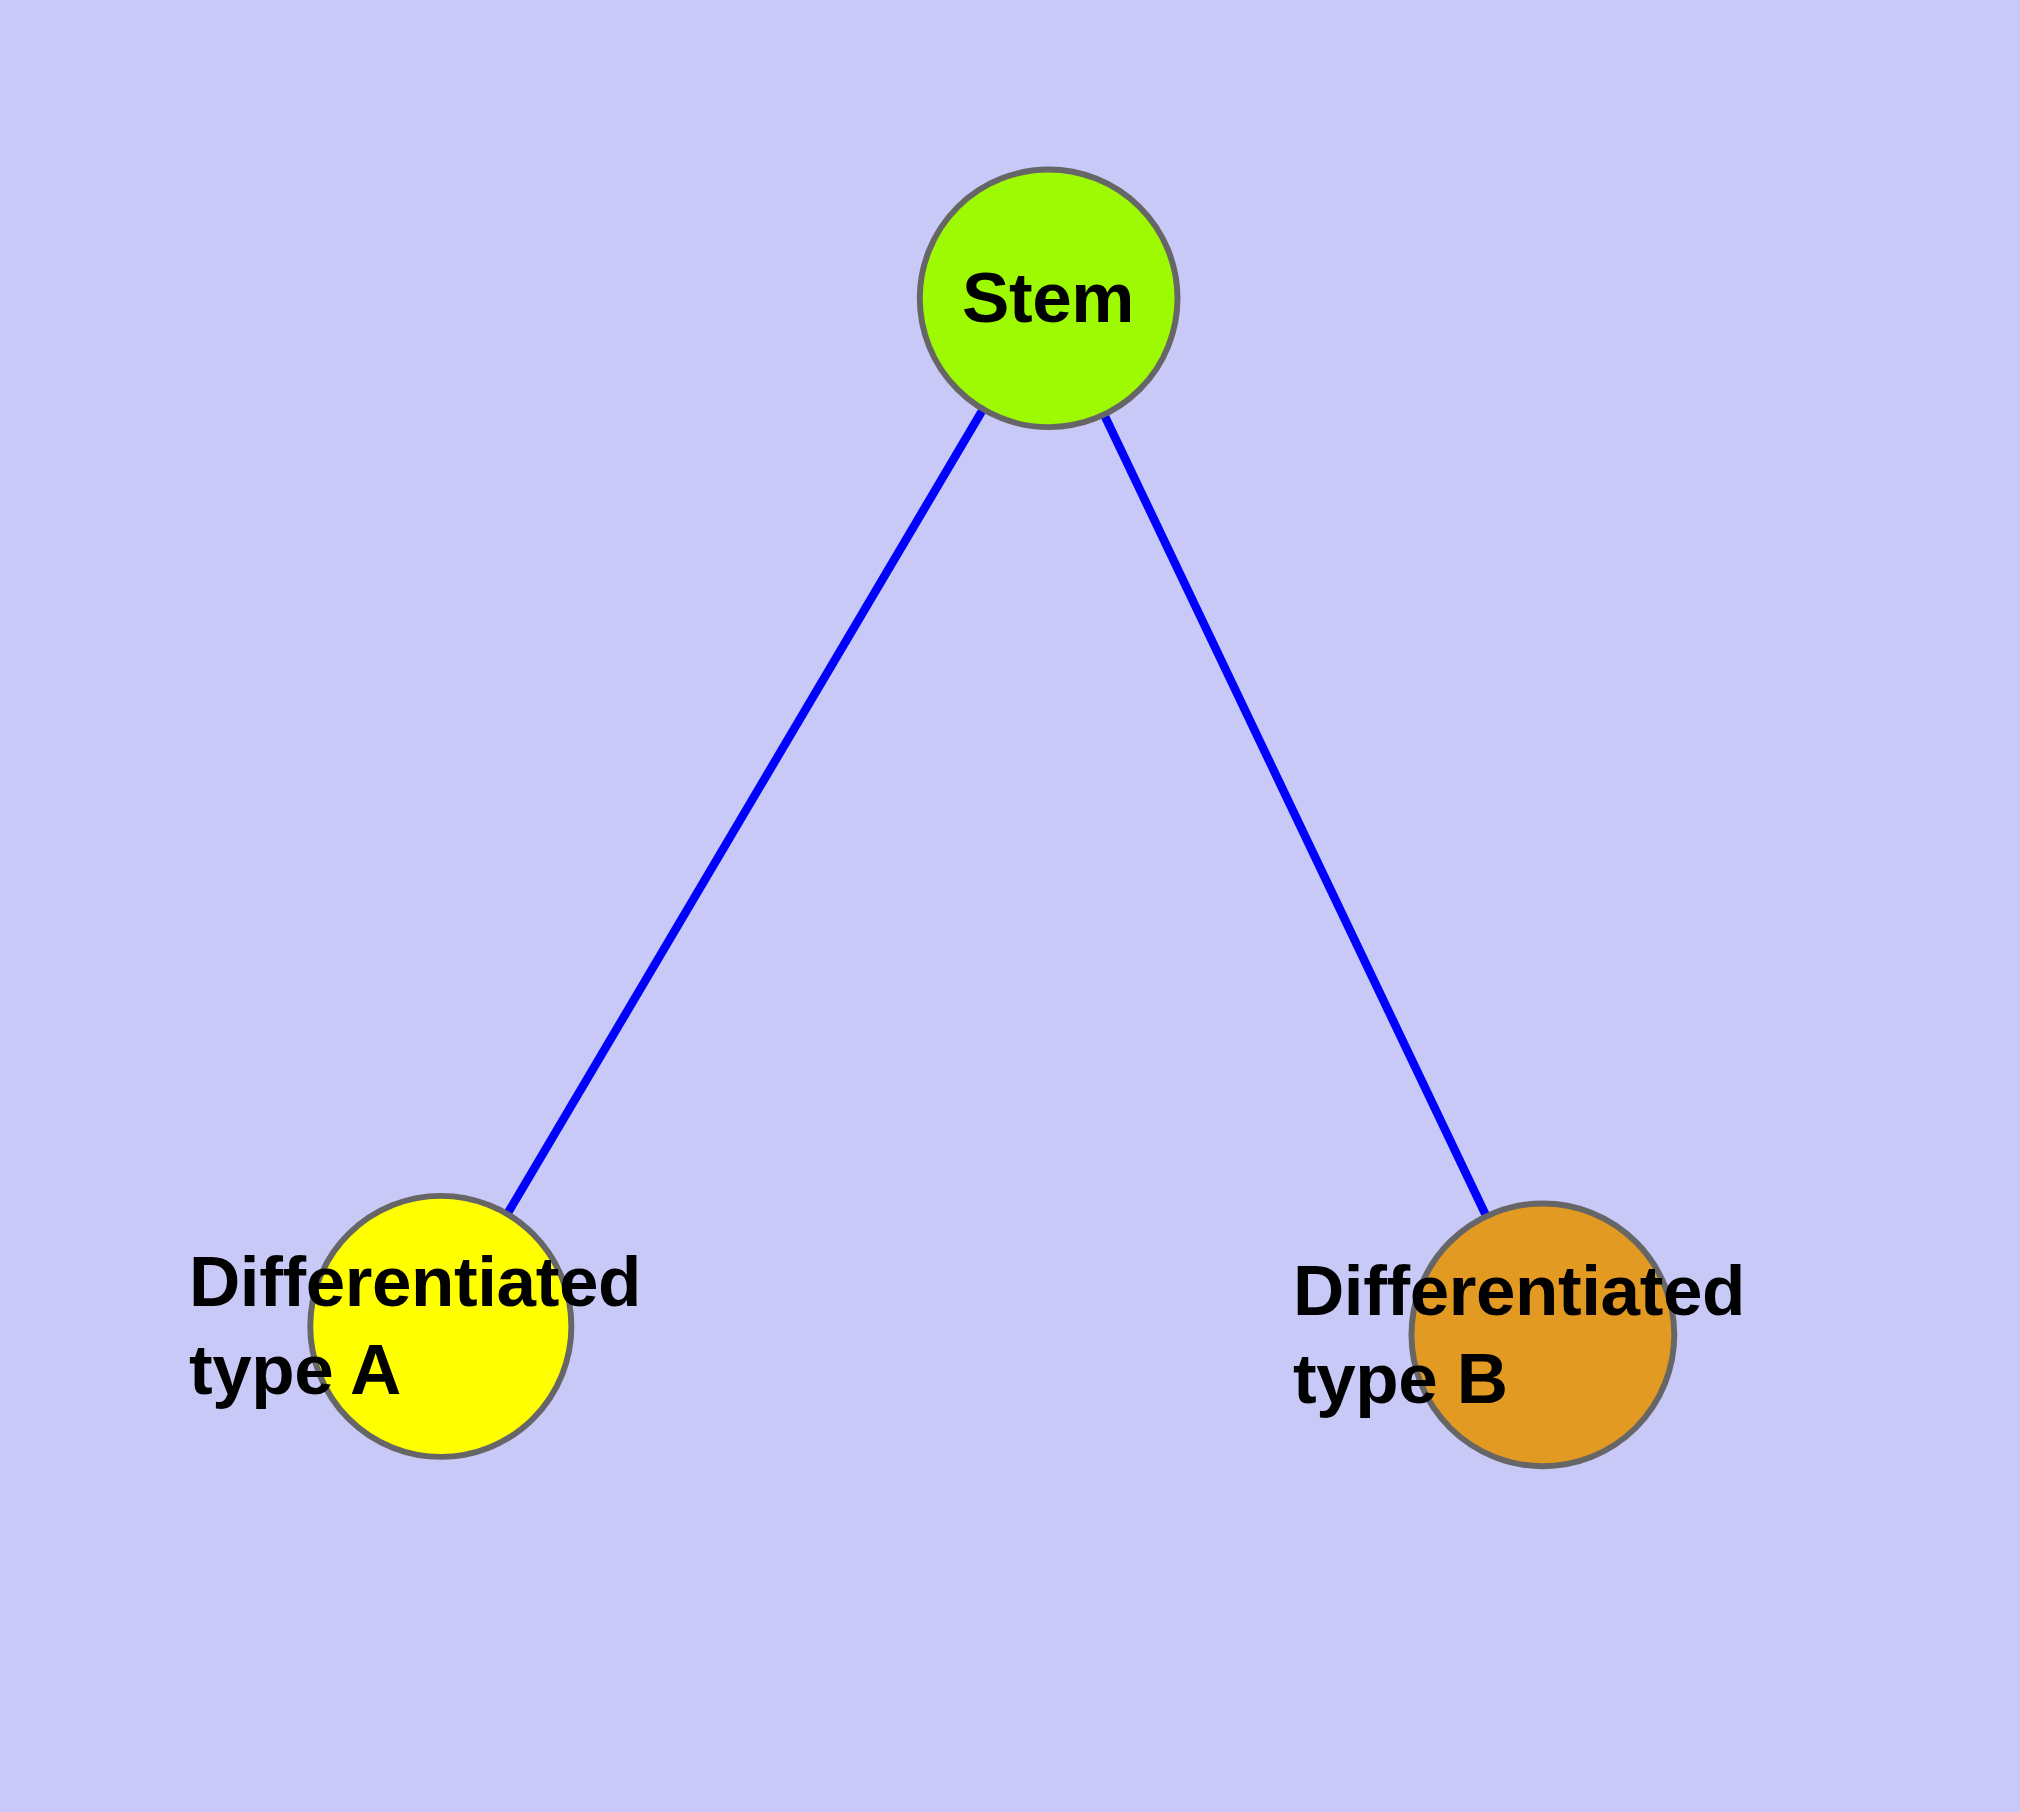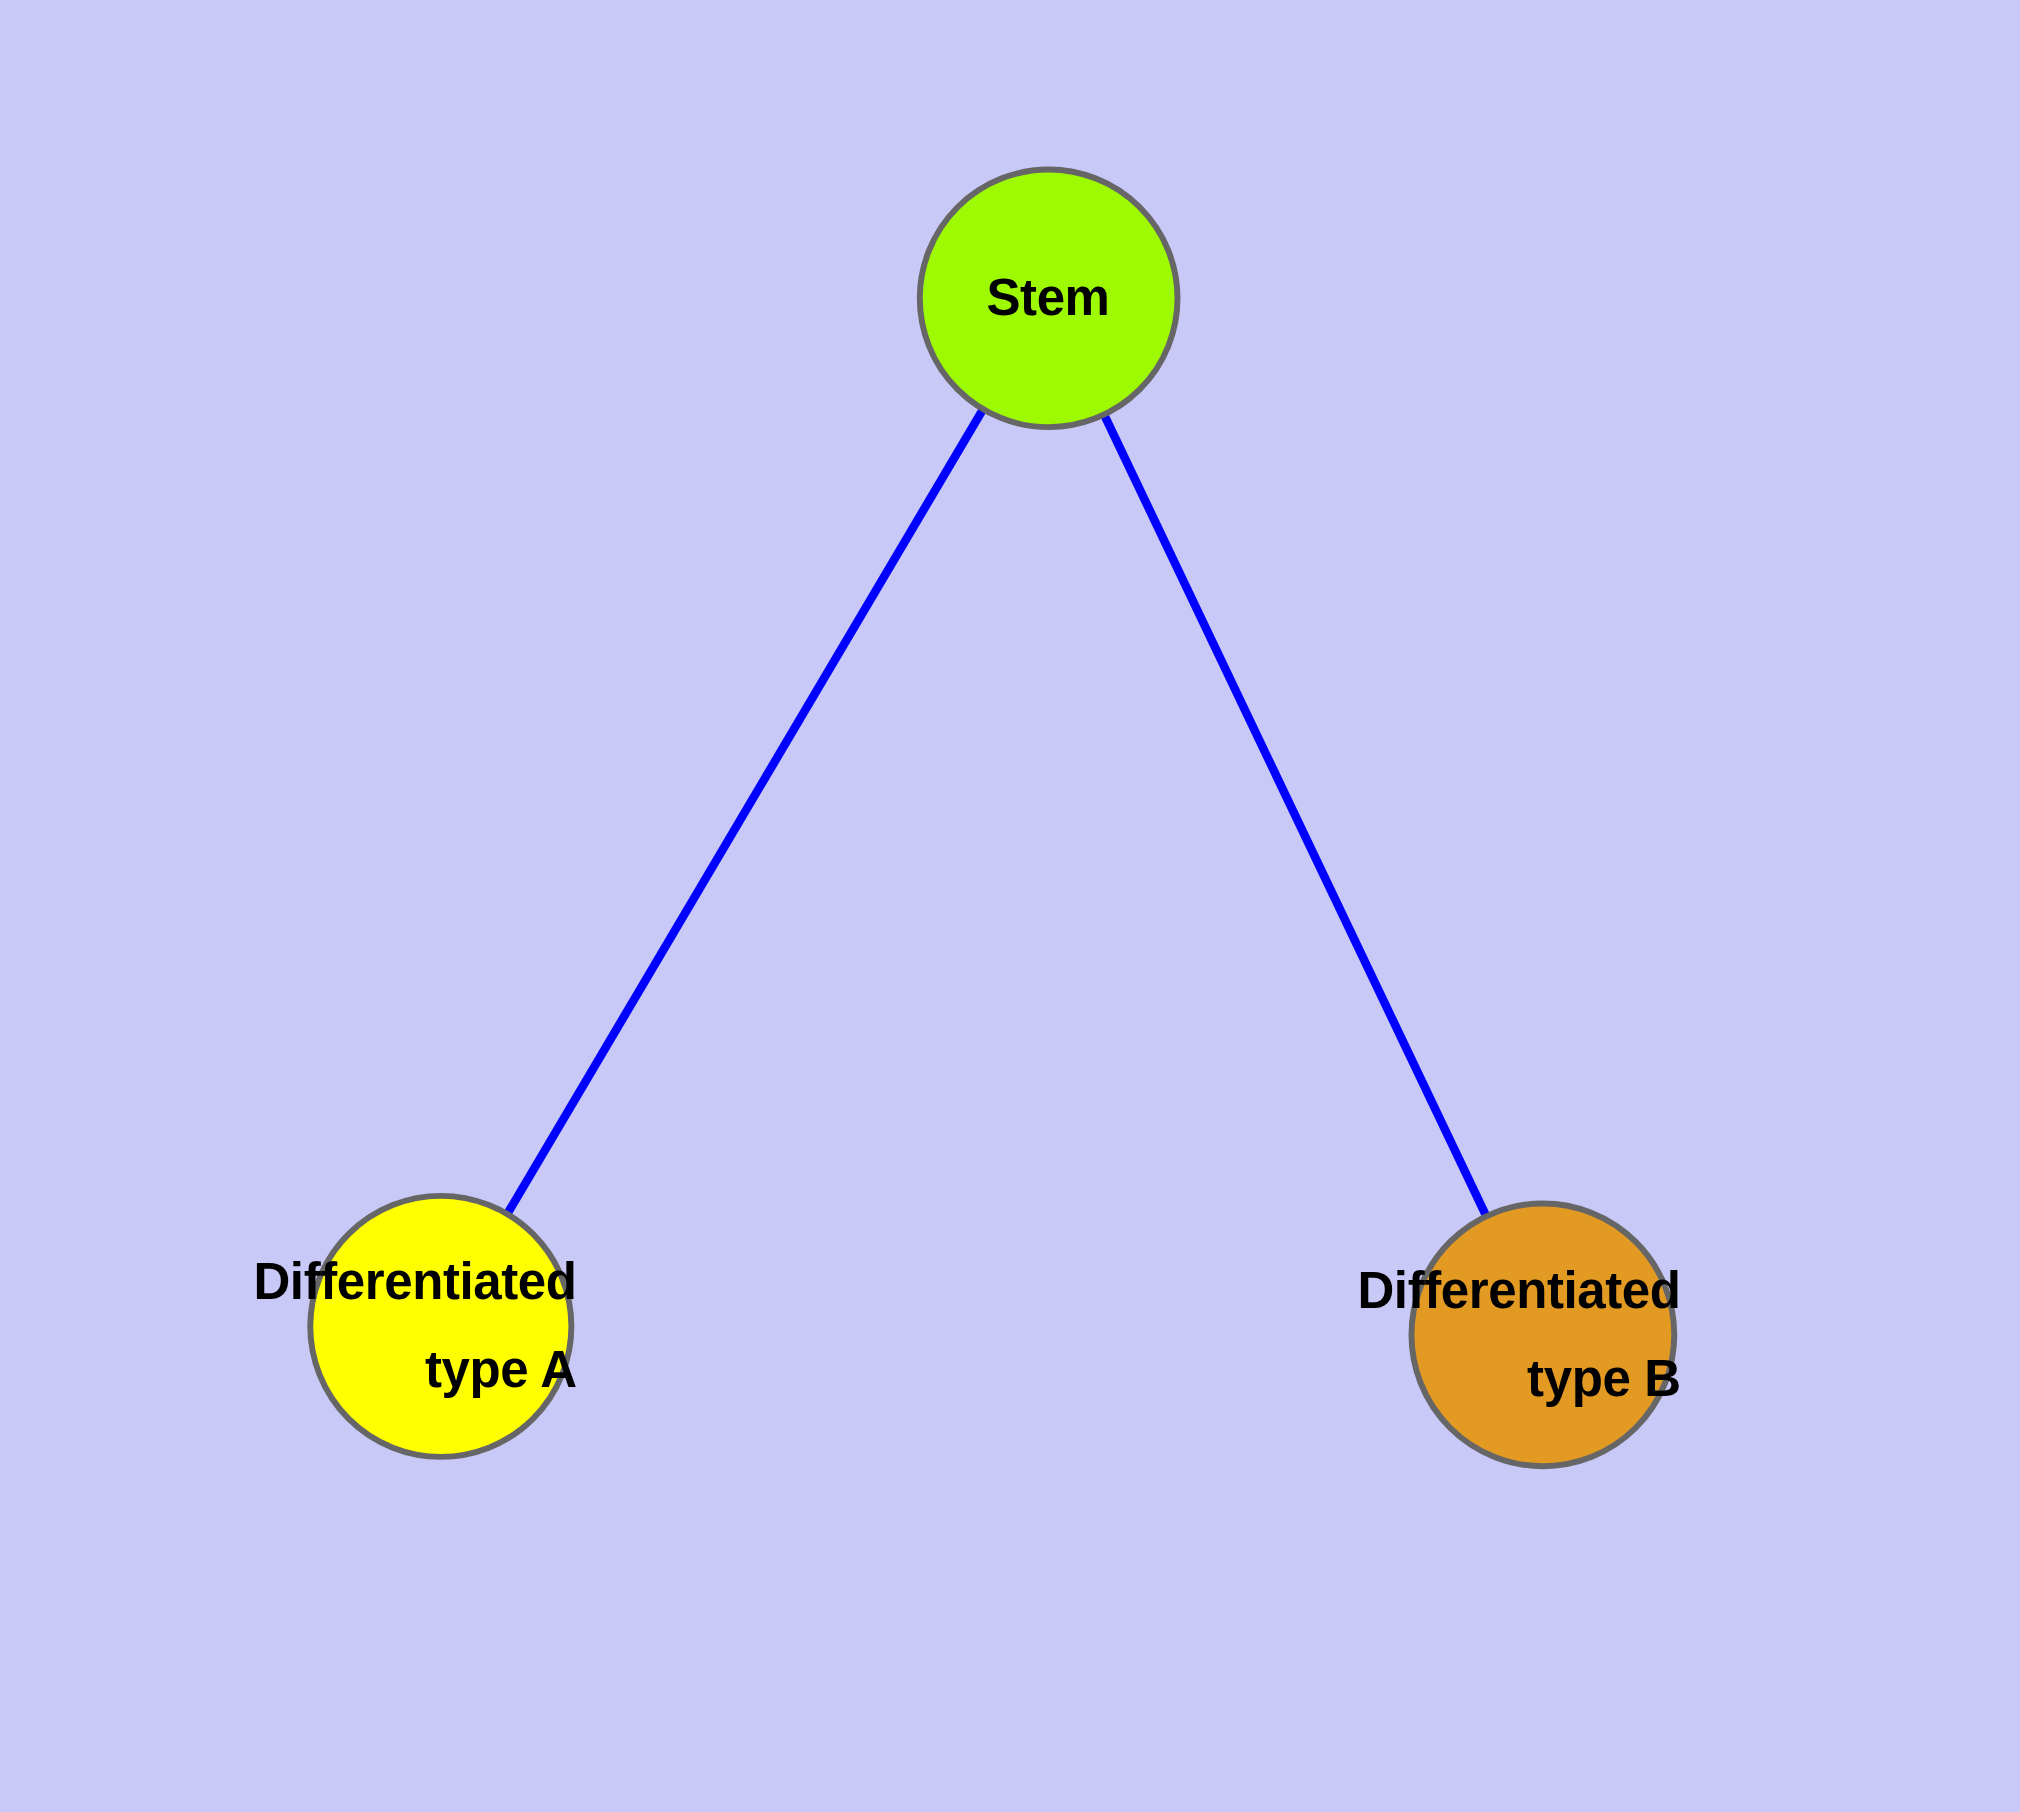--- a/index.html
+++ b/index.html
@@ -22,23 +22,23 @@
   #graph-svg {
     position: absolute;
     inset: 0;
     width: 100%;
     height: 100%;
   }
   .node-label {
     position: absolute;
     color: #000000;
     font-weight: bold;
-    font-size: 51px;
+    font-size: 71px;
     line-height: 88px;
-    text-align: right;
+    text-align: left;
     white-space: pre;
     letter-spacing: -0.4px;
     pointer-events: none;
     transform: translate(-50%, -50%);
   }
 </style>
 </head>
 <body>
 
 <div id="canvas">

